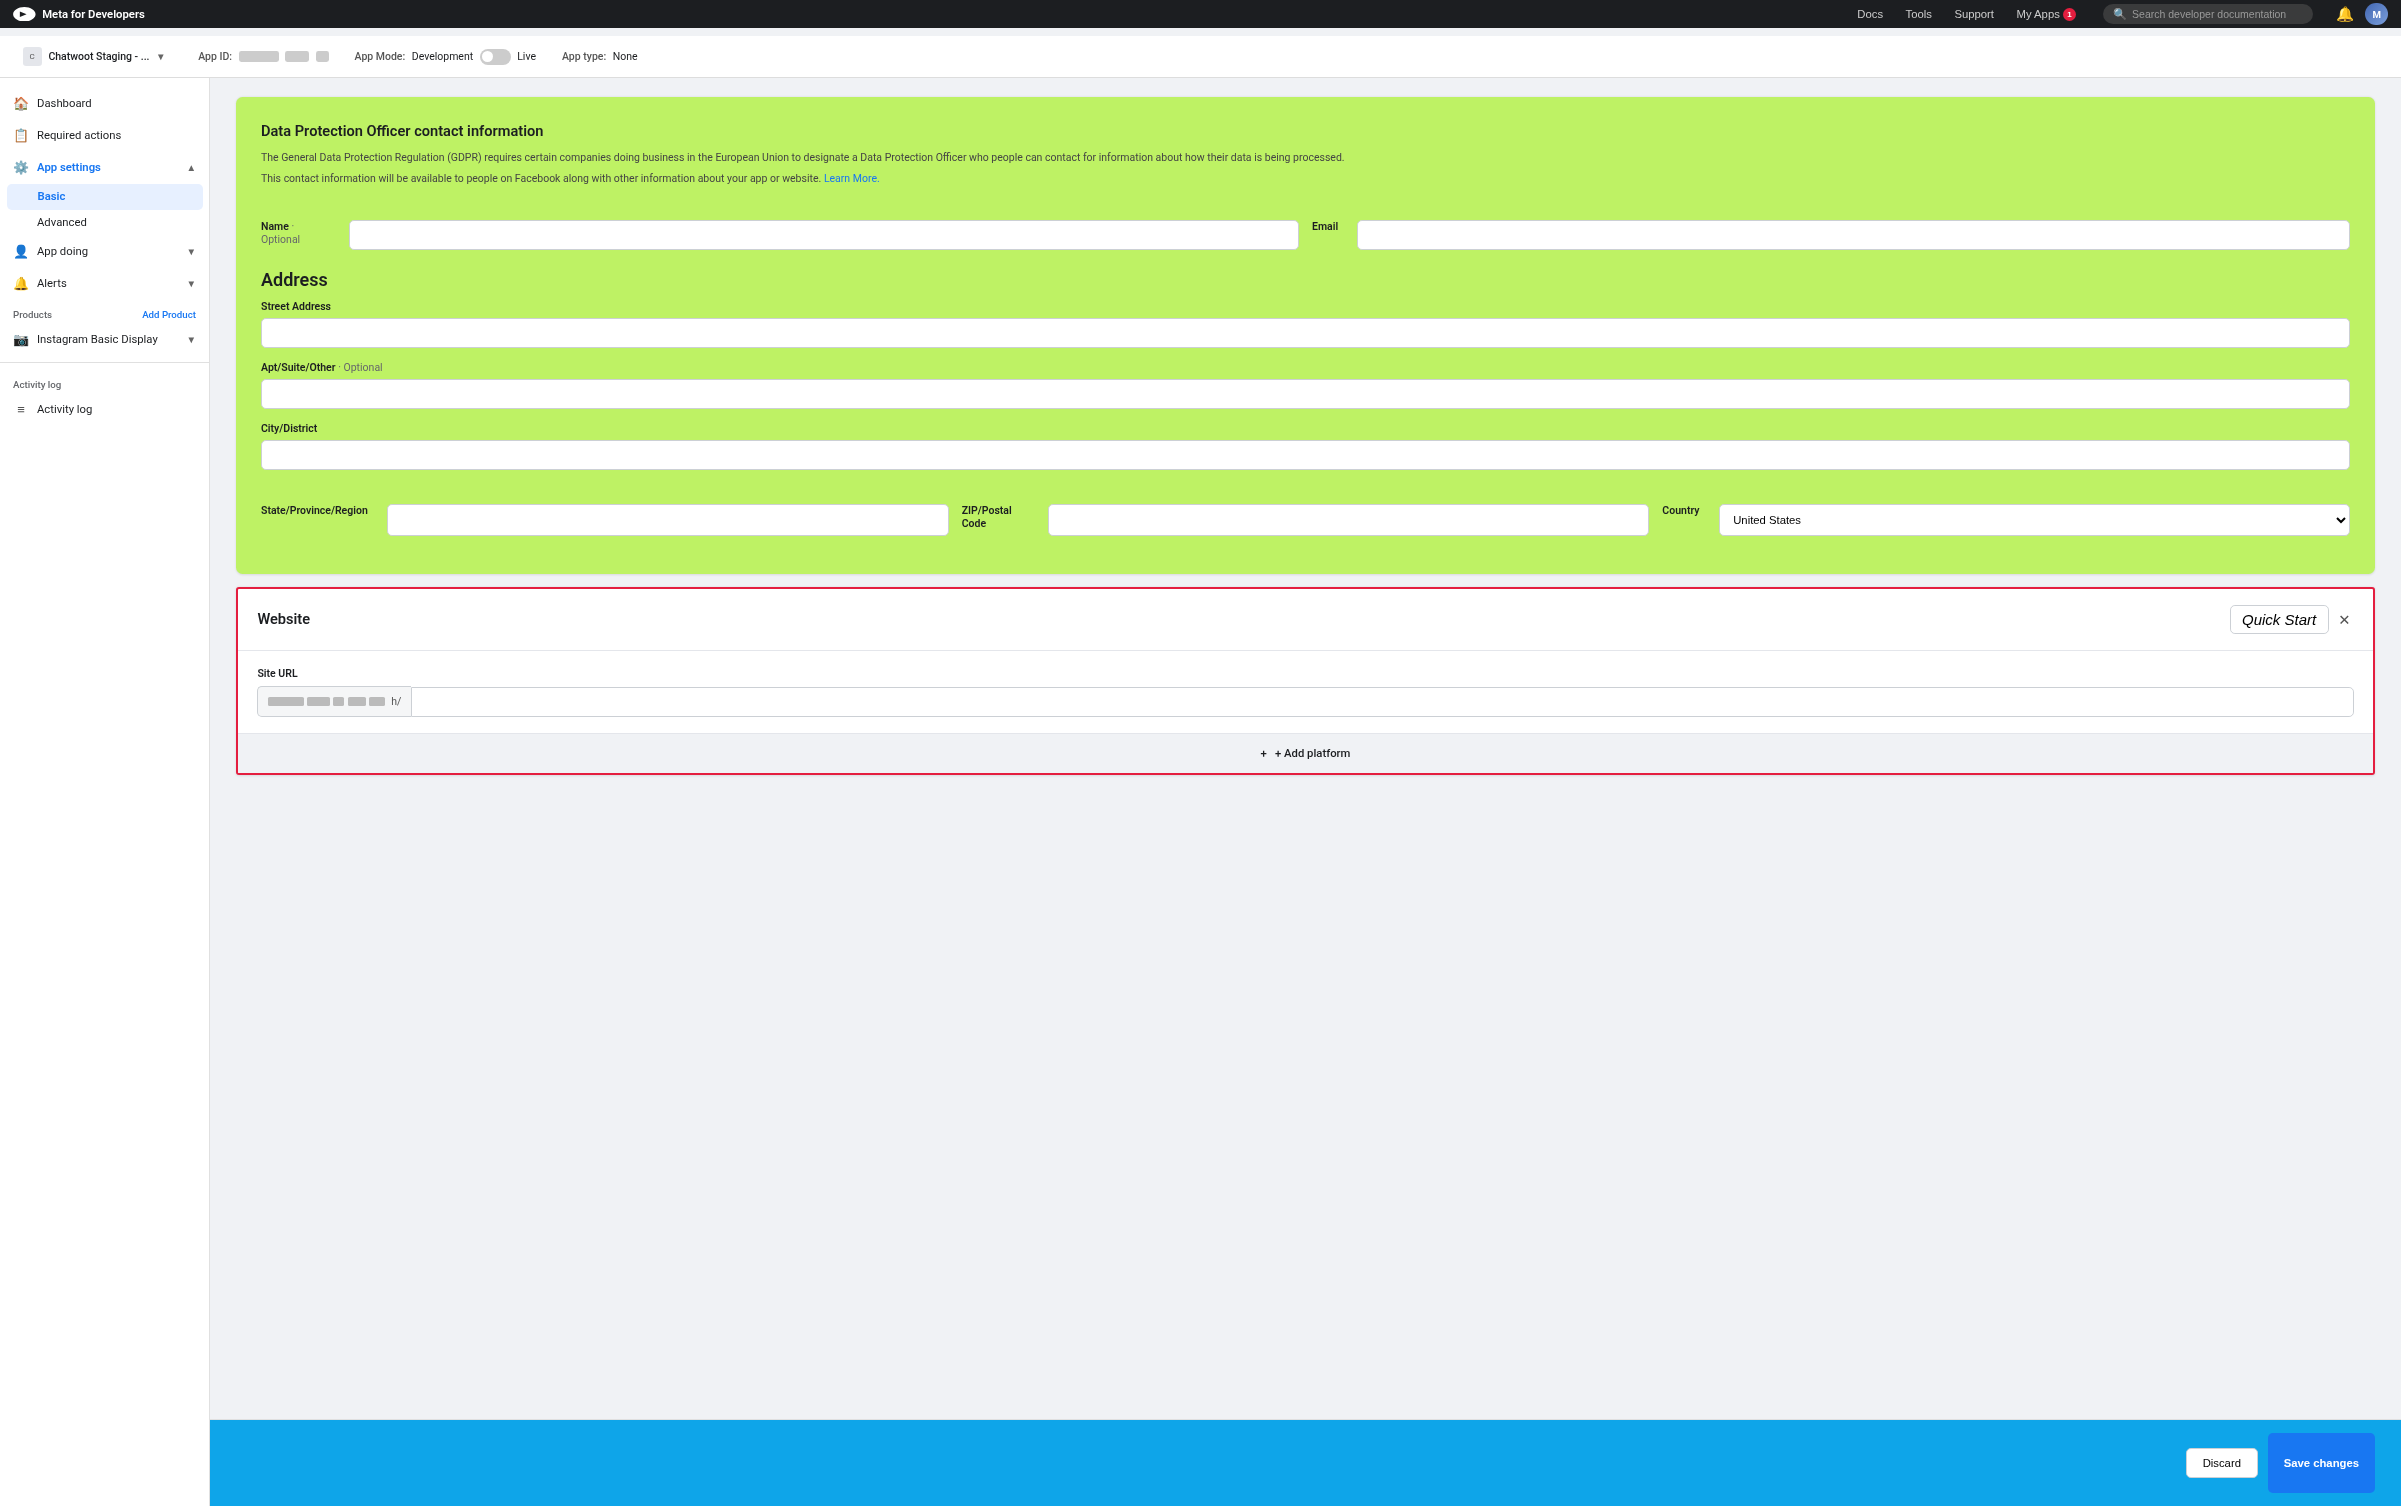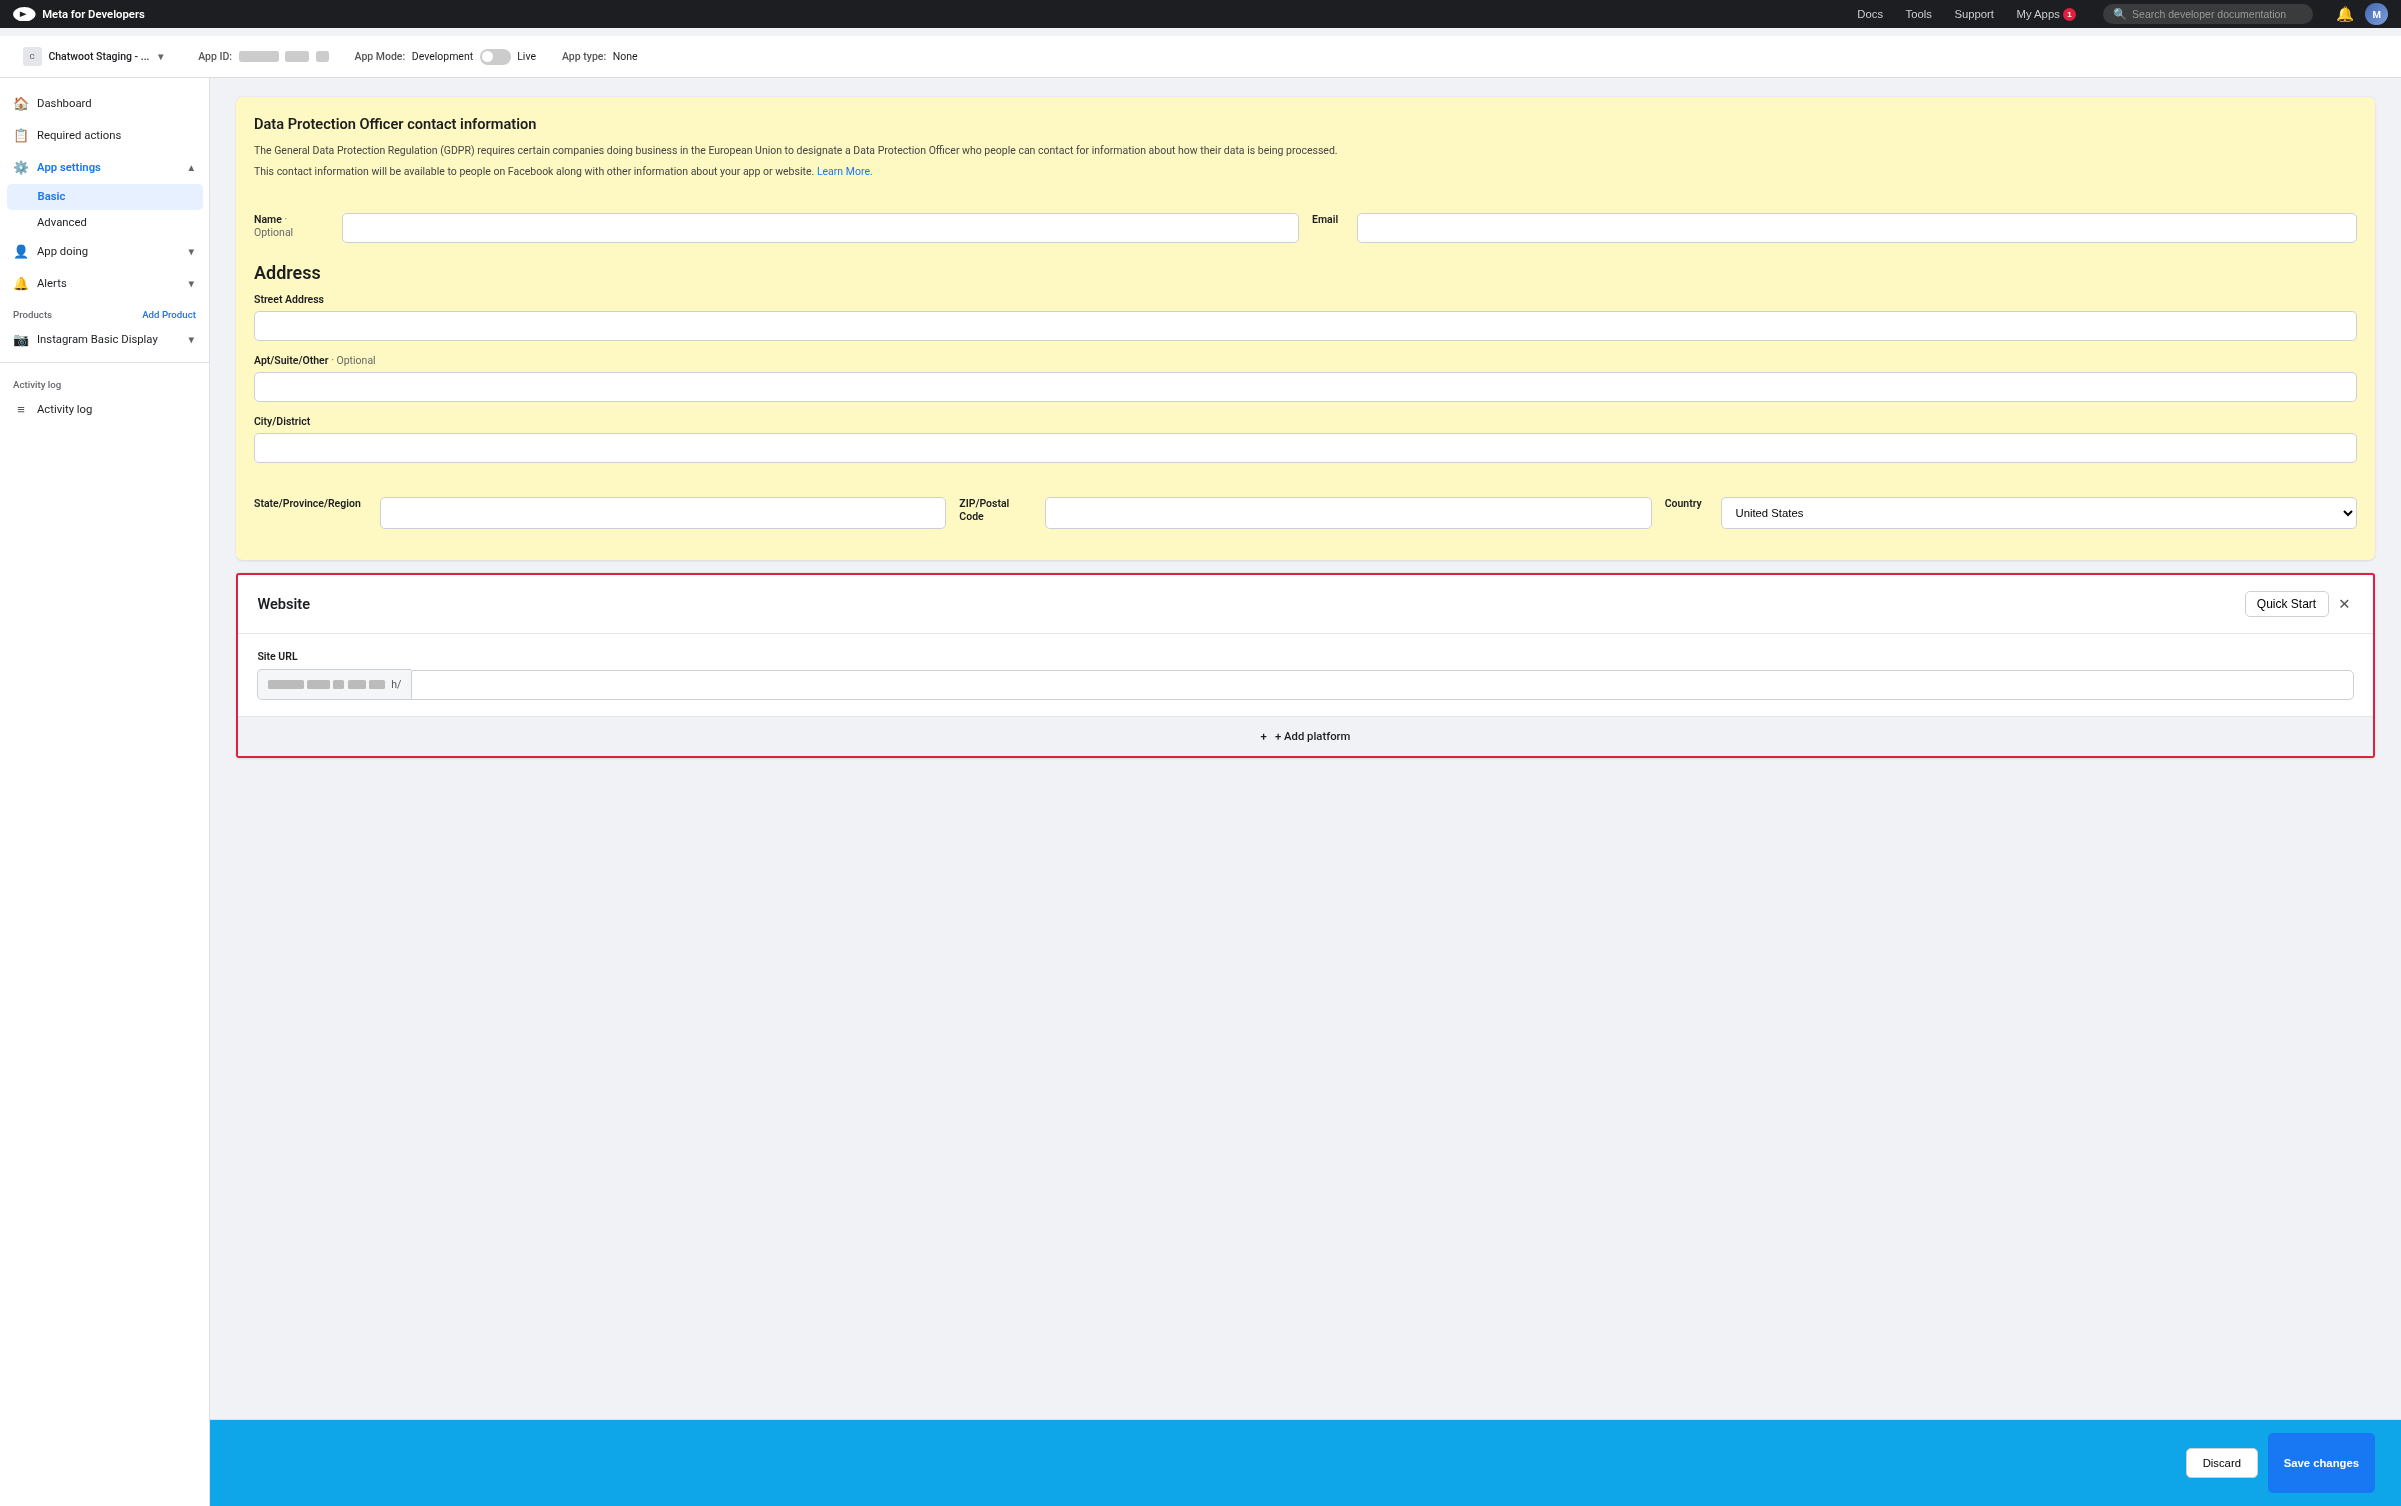--- a/index.html
+++ b/index.html
@@ -146,23 +146,23 @@
     .sidebar-divider { height: 0.8px; background: #e0e0e0; margin: 6.5px 0; }
 
     
     .main-content {
       margin-left: 210px;
       flex: 1;
       padding: 19.4px 26px;
       background: #f0f2f5;
     }
     .content-card {
-      background: #fef9c3;
+      background: #bef264;
       border-radius: 6.5px;
-      padding: 18px;
+      padding: 25px;
       margin-bottom: 13px;
       box-shadow: 0 0.8px 2.4px rgba(0,0,0,0.1);
     }
 
     
     .section-title { font-size: 14.6px; font-weight: 600; margin-bottom: 9.7px; }
     .section-desc { font-size: 10.5px; color: #444; line-height: 1.5; margin-bottom: 4.9px; }
     .section-desc a { color: #1877F2; text-decoration: none; }
 
     .form-row { display: flex; gap: 13px; margin-bottom: 13px; }
@@ -199,21 +199,21 @@
     }
     .website-card-header {
       padding: 16px 19.4px;
       display: flex; align-items: center; justify-content: space-between;
       border-bottom: 0.8px solid #e4e6eb;
     }
     .website-card-title { font-size: 14.6px; font-weight: 600; }
     .website-card-actions { display: flex; align-items: center; gap: 6.5px; }
     .quick-start-btn {
       background: white; border: 0.8px solid #ccd0d5; border-radius: 4.9px;
-      padding: 4.9px 11.3px; font-size: 12px; cursor: pointer; font-weight: 500;
+      padding: 4.9px 11.3px; font-size: 15px; cursor: pointer; font-weight: 500; font-style: italic;
     }
     .close-btn {
       background: none; border: none; cursor: pointer; font-size: 14.6px;
       color: #555; padding: 3.2px; border-radius: 3.2px;
       display: flex; align-items: center; justify-content: center;
     }
     .website-card-body { padding: 16px 19.4px; }
     .site-url-label { font-size: 10.5px; font-weight: 600; margin-bottom: 6.5px; }
     .site-url-input-row { display: flex; align-items: center; gap: 0; }
     .site-url-prefix {

